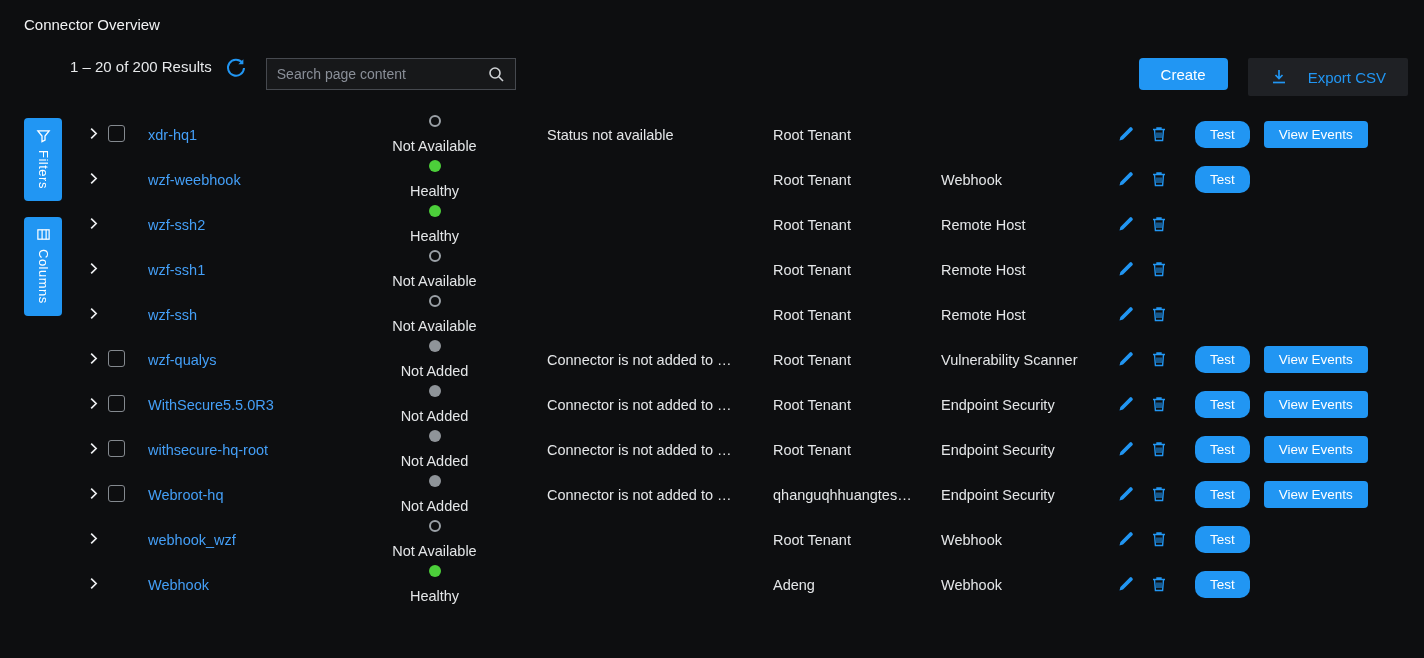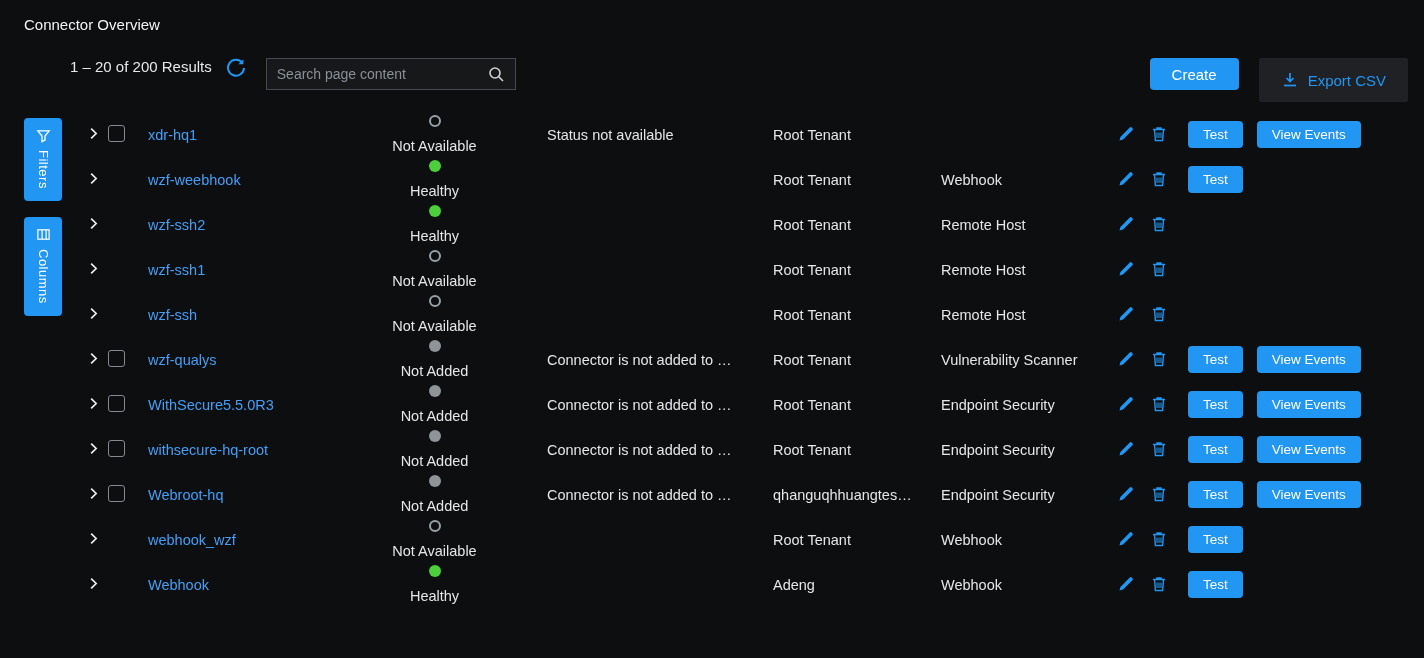--- a/index.html
+++ b/index.html
@@ -35,24 +35,24 @@
   }
   .search-box input::placeholder { color:#8a8f98; }
   .search-icon { width:18px; height:18px; display:inline-flex; cursor:pointer; }
   .toolbar .spacer { flex:1; }
   .btn-create {
     height:32px; padding:0 22px; border:none; border-radius:4px;
     background:var(--accent, #2196f3); color:#fff; font-size:15px;
     font-family:inherit; cursor:pointer; margin-right:14px;
   }
   .btn-dark {
-    height:44px; padding:0 22px; border:none; border-radius:2px;
+    height:38px; padding:0 22px; border:none; border-radius:2px;
     background:var(--button-dark-bg, #1f2125); color:var(--accent, #2196f3);
     font-size:15px; font-family:inherit; cursor:pointer;
-    display:flex; align-items:center; gap:9px; margin-left:6px; margin-right:6px;
+    display:flex; align-items:center; gap:20px; margin-left:6px; margin-right:6px;
   }
   .btn-dark .bicon { width:18px; height:18px; display:inline-flex; }
 
   
   .side-tabs { position:absolute; left:24px; top:118px; width:38px; }
   .side-tab {
     width:38px; background:var(--accent, #2196f3); border-radius:4px;
     color:#fff; display:flex; flex-direction:column; align-items:center;
     padding:10px 0 12px; gap:7px; margin-bottom:16px; cursor:pointer;
   }
@@ -92,21 +92,21 @@
   .dot-not-added { background:var(--not-added, #8f9499); }
   .dot-not-available { background:transparent; border:2px solid var(--not-available, #9aa0a6); }
   .th-actions { padding-left:18px; }
   .actions-cell { display:flex; align-items:center; gap:14px; }
   .icon-btn { width:19px; height:19px; display:inline-flex; cursor:pointer; }
   .btn-blue {
     height:27px; border:none; border-radius:4px;
     background:var(--accent, #2196f3); color:#fff;
     font-size:13.5px; font-family:inherit; cursor:pointer; padding:0 15px;
   }
-  .btn-test { margin-left:5px; }
+  .btn-test { margin-left:12px;border-radius:10px; }
 </style>
 </head>
 <body>
 
 <div class="page">
 
   <div class="page-title">Connector Overview</div>
 
   <div class="toolbar">
     <span class="results">1 – 20 of 200 Results</span>

